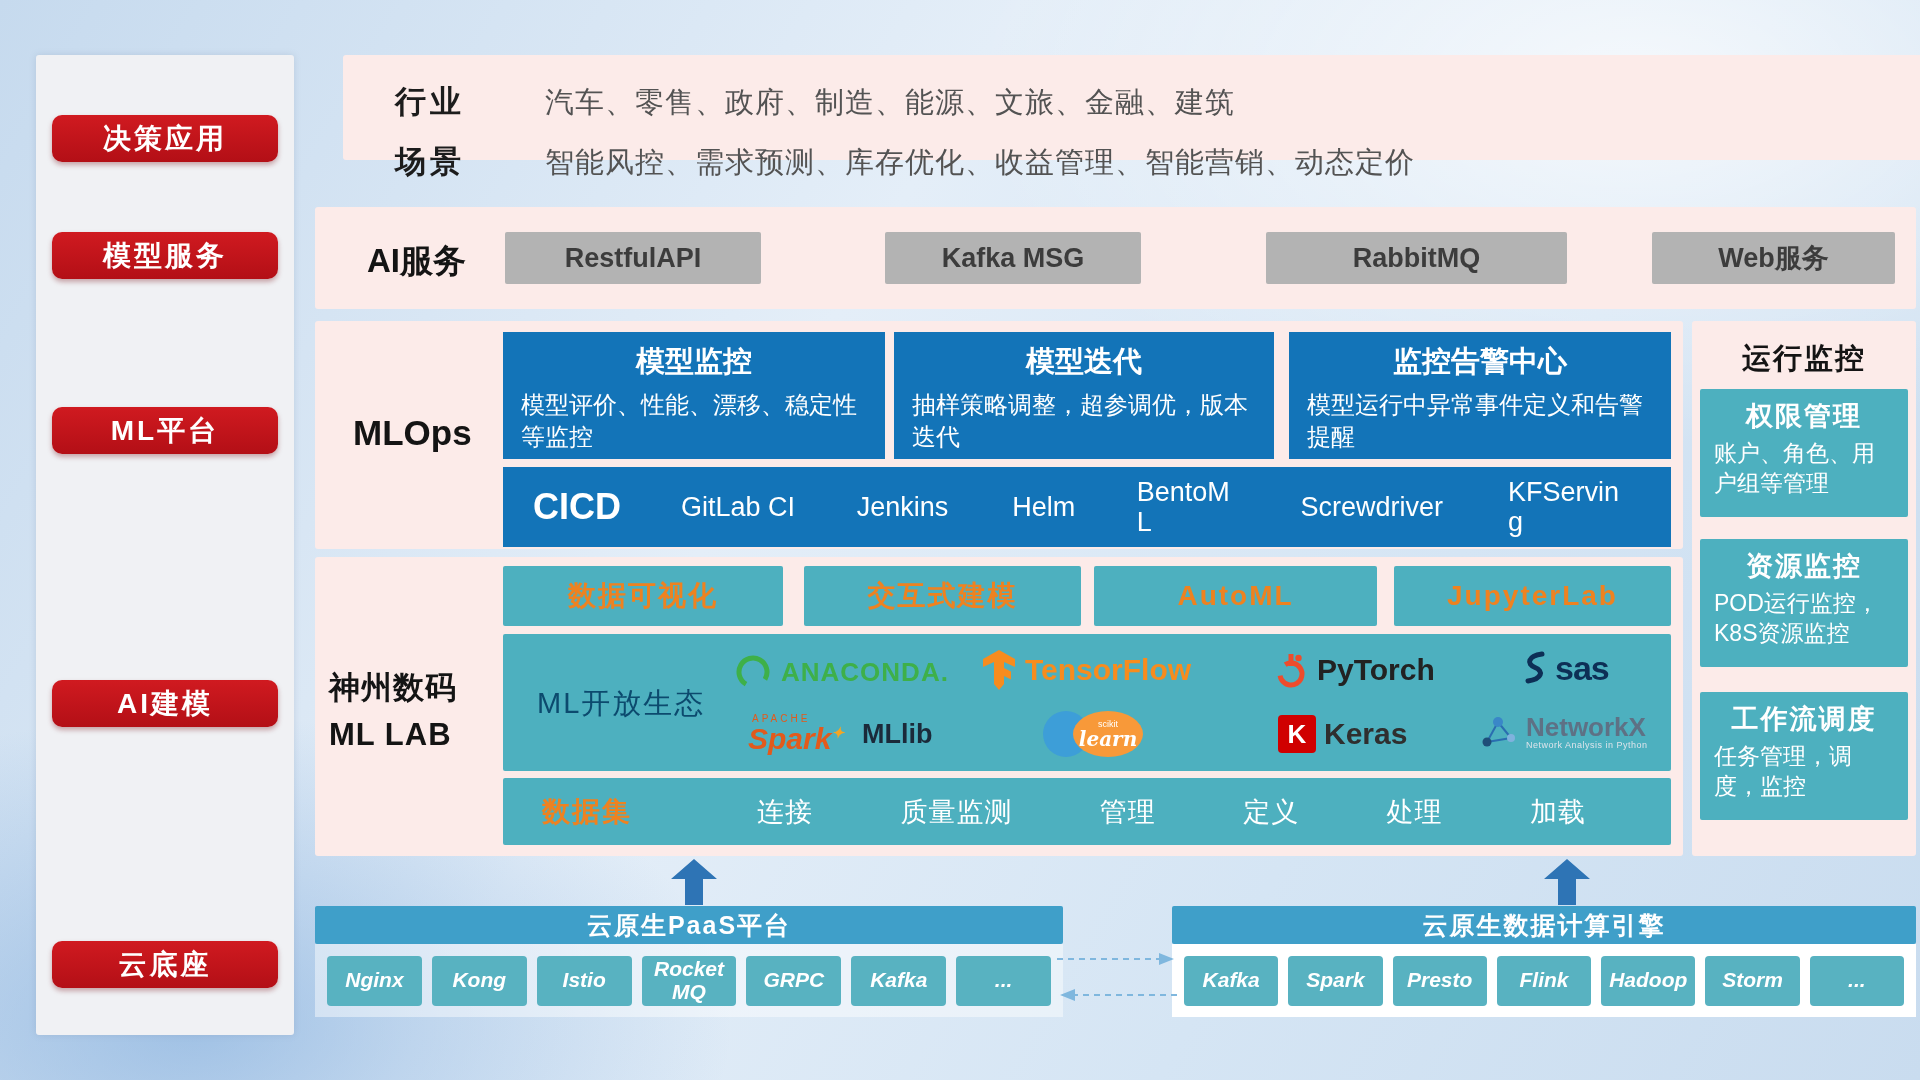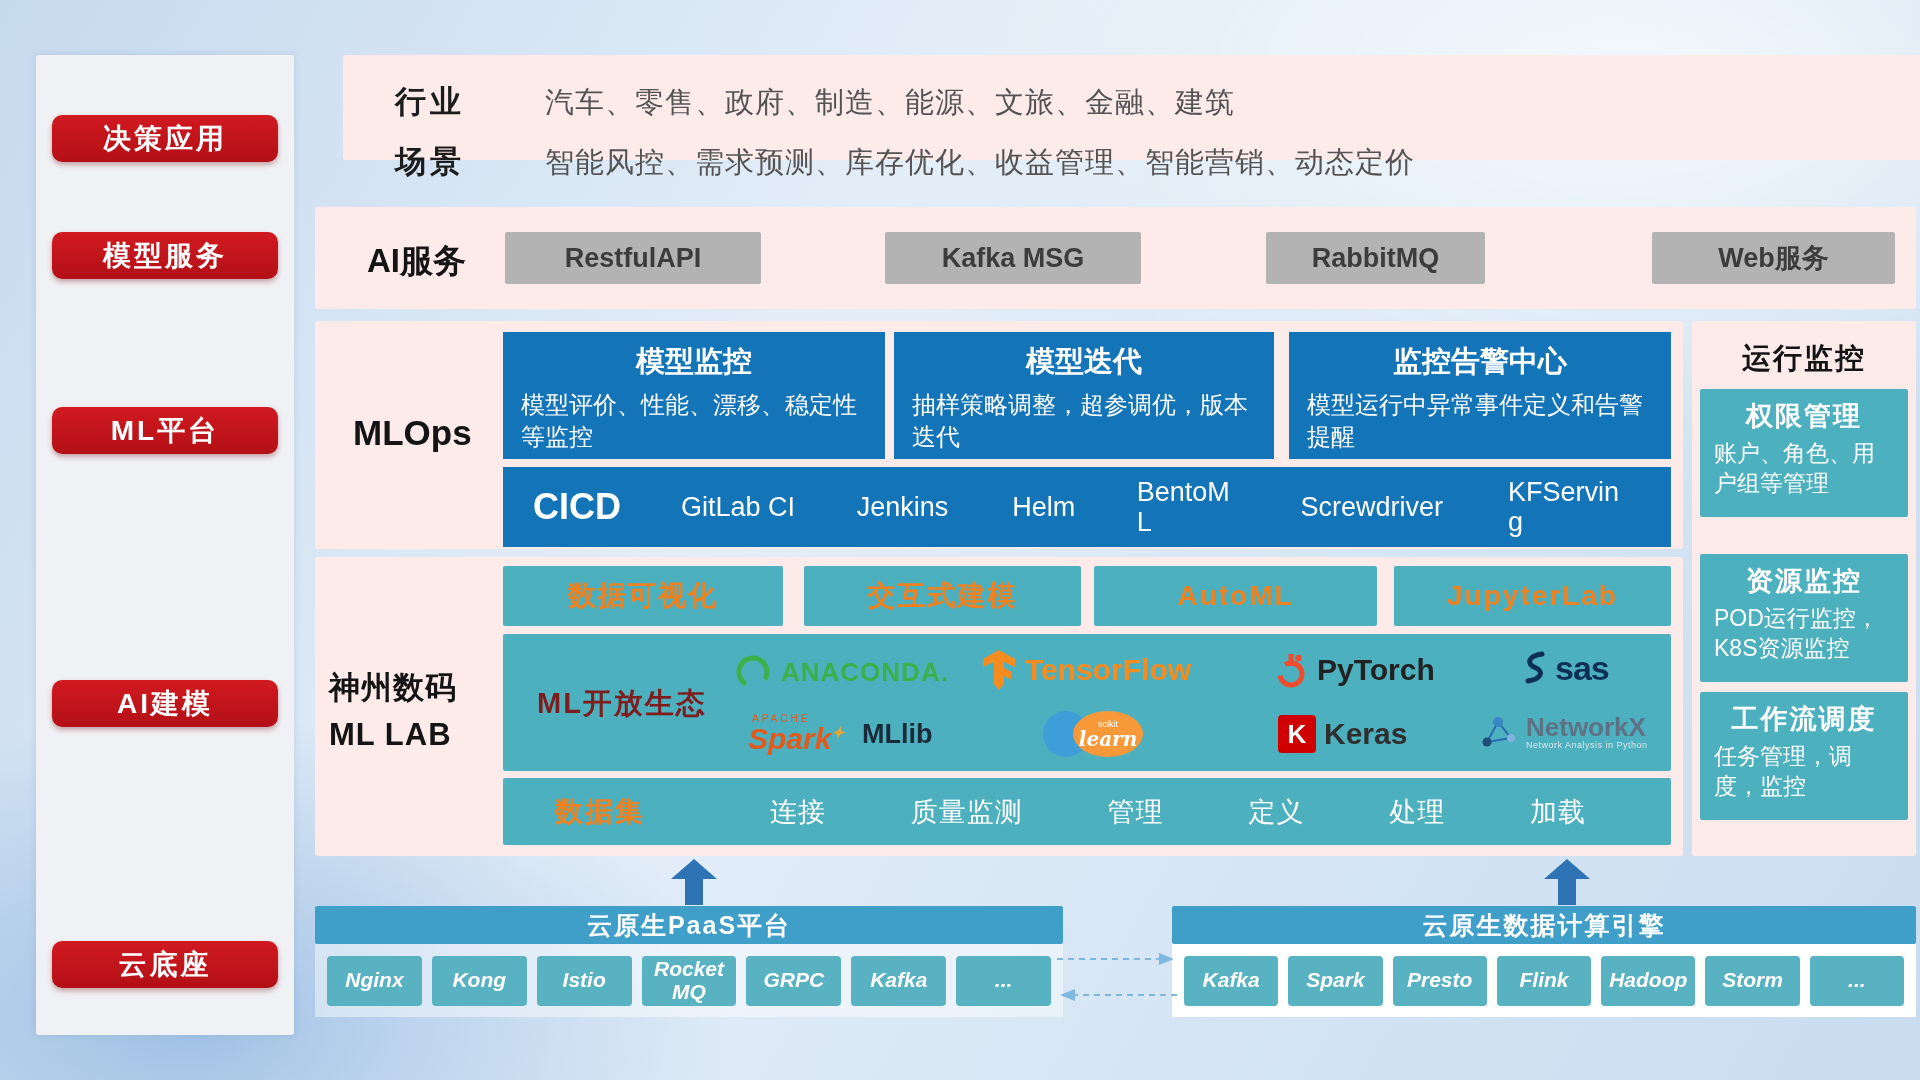--- a/index.html
+++ b/index.html
@@ -49,36 +49,36 @@
   .cicd-tools { flex:1; display:flex; align-items:center; justify-content:space-between;
                 margin-left:60px; padding-right:45px; font-size:27px; line-height:1.12; }
   .tool { word-break:break-all; }
   .t-jenkins{width:94px}.t-bentoml{width:102px}.t-screw{width:146px}.t-kfs{width:118px}
 
   
   .monitor { left:1692px; top:321px; width:224px; height:535px; }
   .mon-title { position:absolute; top:18px; width:100%; text-align:center;
                font-size:29px; font-weight:700; color:#141414; letter-spacing:2px; }
   .teal-card { position:absolute; left:8px; width:208px; height:128px; background:#4db0bf; color:#fff; border-radius:2px; }
-  .tc1{top:68px}.tc2{top:233px}.tc3{top:371px}
+  .tc1{top:68px}.tc2{top:218px}.tc3{top:371px}
   .teal-card .tc-title { text-align:center; font-size:27px; font-weight:700; margin-top:9px; letter-spacing:2px; }
   .teal-card .tc-desc  { font-size:23px; line-height:1.3; padding:5px 12px 0 14px; text-align:left; }
 
   
   .row4 { left:315px; top:557px; width:1368px; height:299px; }
   .lab-label { position:absolute; left:14px; top:108px; width:172px; font-size:31px; font-weight:700;
                color:#141414; line-height:1.5; text-align:left; letter-spacing:1px; }
   .teal-tab { position:absolute; top:9px; height:60px; background:#4db0bf; border-radius:2px;
               display:flex; align-items:center; justify-content:center;
               color:#ee8220; font-size:28px; font-weight:700; letter-spacing:2px; cursor:pointer; }
   .eco-box { position:absolute; left:188px; top:77px; width:1168px; height:137px; background:#4db0bf; border-radius:2px; }
-  .eco-label { position:absolute; left:34px; top:50px; font-size:29px; font-weight:700; color:#7f1d1d; letter-spacing:2px; }
+  .eco-label { position:absolute; left:34px; top:50px; font-size:29px; font-weight:400; color:#0c4a6e; letter-spacing:2px; }
   .dataset-bar { position:absolute; left:188px; top:221px; width:1168px; height:67px; background:#4db0bf;
                  border-radius:2px; display:flex; align-items:center; }
-  .ds-label { margin-left:52px; font-size:28px; font-weight:700; color:#ee8220; letter-spacing:2px; }
+  .ds-label { margin-left:39px; font-size:28px; font-weight:700; color:#ee8220; letter-spacing:2px; }
   .ds-items { flex:1; display:flex; justify-content:space-between; margin:0 85px 0 125px;
               font-size:27px; color:#fff; letter-spacing:1px; }
 
   
   .logo { position:absolute; display:flex; align-items:center; gap:8px; height:48px; }
   .ana-text { color:#3eb049; font-weight:800; font-size:26px; letter-spacing:1px; }
   .tf-text  { color:#f78c1e; font-weight:700; font-size:30px; }
   .pt-text  { color:#222222; font-weight:700; font-size:30px; }
   .sas-text { color:#0d2f56; font-weight:800; font-size:34px; letter-spacing:-1px; }
   .spark-main { display:flex; flex-direction:column; line-height:1; }
@@ -129,21 +129,21 @@
     <div class="r1-label" style="top:26px;">行业</div>
     <div class="r1-text" style="top:28px;">汽车、零售、政府、制造、能源、文旅、金融、建筑</div>
     <div class="r1-label" style="top:86px;">场景</div>
     <div class="r1-text" style="top:88px;">智能风控、需求预测、库存优化、收益管理、智能营销、动态定价</div>
   </section>
 
   <section class="pink row2">
     <div class="r2-label">AI服务</div>
     <div class="gray-btn" style="left:190px;  width:256px;">RestfulAPI</div>
     <div class="gray-btn" style="left:570px;  width:256px;">Kafka MSG</div>
-    <div class="gray-btn" style="left:951px;  width:219px;">RabbitMQ</div>
+    <div class="gray-btn" style="left:951px;  width:301px;">RabbitMQ</div>
     <div class="gray-btn" style="left:1337px; width:243px;">Web服务</div>
   </section>
 
   <section class="pink row3">
     <div class="mlops-label">MLOps</div>
 
     <div class="blue-card" style="left:188px; width:382px;">
       <div class="bc-title">模型监控</div>
       <div class="bc-desc">模型评价、性能、漂移、稳定性等监控</div>
     </div>

